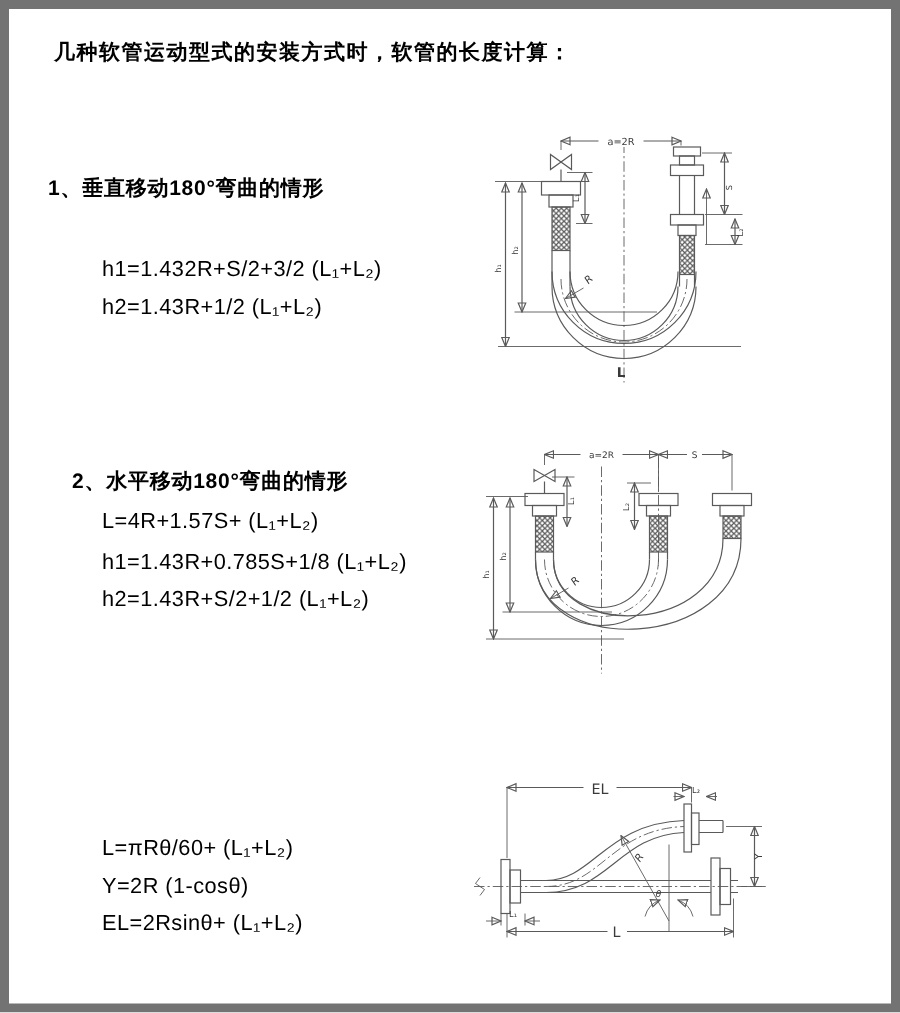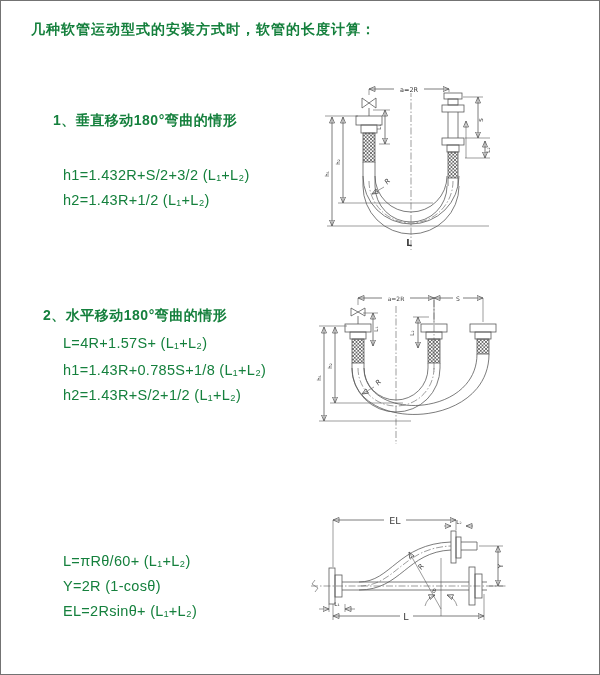--- a/index.html
+++ b/index.html
@@ -1,39 +1,39 @@
 <!DOCTYPE html>
 <html><head>
 <meta charset="utf-8">
 <style>
   html,body{margin:0;padding:0;background:#fff;}
   .page{
     position:relative;width:600px;height:675px;box-sizing:border-box;
-    background:#ffffff;border:1px solid #737373;overflow:hidden;
-    font-family:"Liberation Sans","DejaVu Sans",sans-serif;color:#15803d;
+    background:#ffffff;border:6px solid #737373;overflow:hidden;
+    font-family:"Liberation Sans","DejaVu Sans",sans-serif;color:#000000;
   }
   .title{position:absolute;left:30px;top:20px;font-size:14px;font-weight:700;letter-spacing:1px;}
   .heading{position:absolute;font-size:14px;font-weight:700;letter-spacing:.5px;white-space:nowrap;}
   .formula{position:absolute;font-size:14.5px;letter-spacing:.3px;white-space:nowrap;}
   svg.dwg{position:absolute;}
   svg.dwg line,svg.dwg path,svg.dwg rect,svg.dwg circle{stroke:#5a5a5a;stroke-width:.8;fill:none;}
   svg.dwg .braid{fill:url(#xh1);}
   svg.dwg text{stroke:none;fill:#3a3a3a;font-family:"DejaVu Sans","Liberation Sans",sans-serif;}
   svg.dwg .cl{stroke-dasharray:7 2 1.5 2;stroke-width:.6;}
   svg.dwg .thin{stroke-width:.6;}
   svg.dwg .bg{stroke:none;fill:#ffffff;}
 </style>
 </head>
 <body>
 
 <div class="page">
 
   <div class="title">几种软管运动型式的安装方式时，软管的长度计算：</div>
 
-  <div class="heading" style="left:52px;top:111px">1、垂直移动180°弯曲的情形</div>
+  <div class="heading" style="left:26px;top:111px">1、垂直移动180°弯曲的情形</div>
   <div class="formula" style="left:62px;top:166px">h1=1.432R+S/2+3/2 (L₁+L₂)</div>
   <div class="formula" style="left:62px;top:191px">h2=1.43R+1/2 (L₁+L₂)</div>
 
   <div class="heading" style="left:42px;top:306px">2、水平移动180°弯曲的情形</div>
   <div class="formula" style="left:62px;top:334px">L=4R+1.57S+ (L₁+L₂)</div>
   <div class="formula" style="left:62px;top:361px">h1=1.43R+0.785S+1/8 (L₁+L₂)</div>
   <div class="formula" style="left:62px;top:386px">h2=1.43R+S/2+1/2 (L₁+L₂)</div>
 
   <div class="formula" style="left:62px;top:552px">L=πRθ/60+ (L₁+L₂)</div>
   <div class="formula" style="left:62px;top:577px">Y=2R (1-cosθ)</div>

